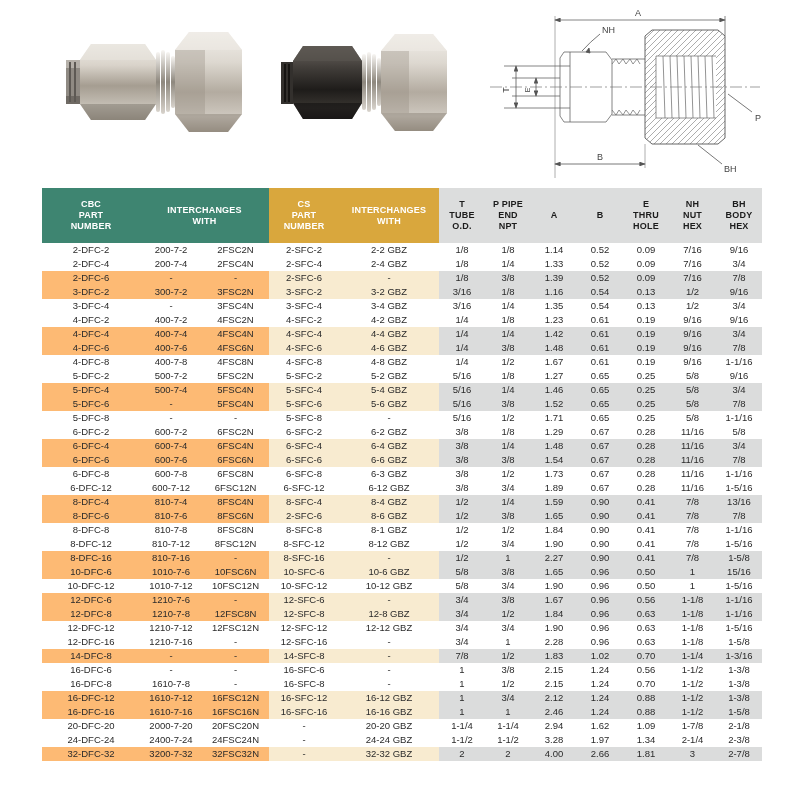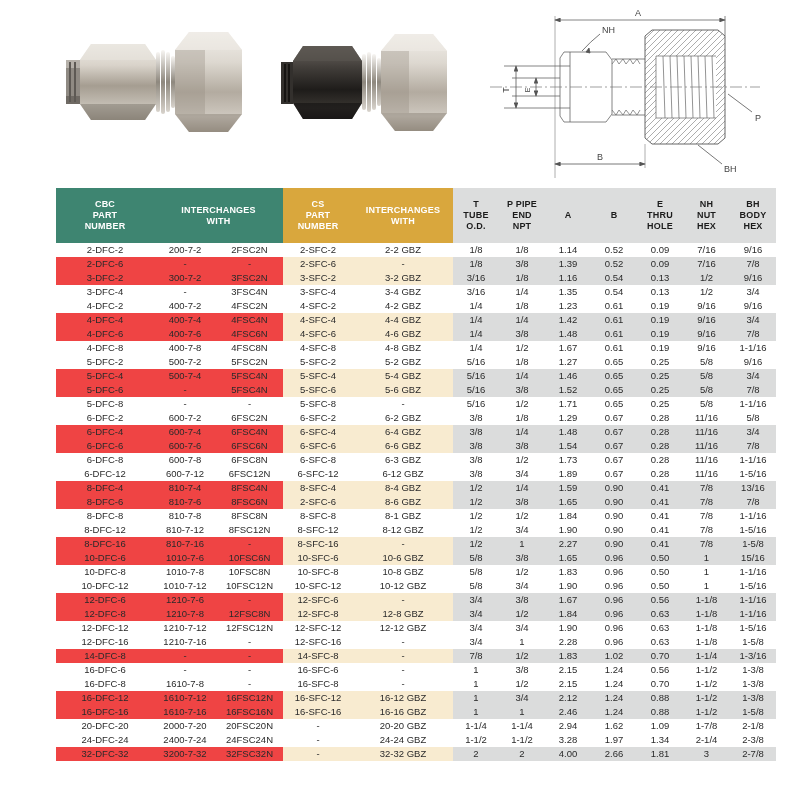--- a/index.html
+++ b/index.html
@@ -2,29 +2,29 @@
 <html><head>
 <meta charset="utf-8">
 <style>
   html,body{margin:0;padding:0;background:#fff;}
   .page{position:relative;width:800px;height:800px;background:#fff;overflow:hidden;
         font-family:"Liberation Sans",sans-serif;color:#2a2a2a;}
   .top{position:absolute;left:0;top:0;width:800px;height:188px;}
   .photo1{position:absolute;left:64px;top:20px;}
   .photo2{position:absolute;left:280px;top:24px;}
   .diagram{position:absolute;left:460px;top:2px;}
-  table.specs{position:absolute;left:56px;top:188px;width:720px;border-collapse:collapse;
+  table.specs{position:absolute;left:42px;top:188px;width:720px;border-collapse:collapse;
         table-layout:fixed;font-size:9.5px;line-height:14px;}
   table.specs th{font-size:9px;font-weight:bold;white-space:pre-line;line-height:11px;
         height:55px;vertical-align:middle;text-align:center;padding:0;letter-spacing:.2px;}
   table.specs td{text-align:center;padding:0;height:14px;white-space:nowrap;overflow:hidden;}
   .h-teal{background:#3E8571;color:#fff;}
   .h-gold{background:#D9A73D;color:#fff;}
   .h-gray{background:#DCDDDD;color:#1c1c1c;}
-  tr.shade .z-cbc{background:#ef4444;}
+  tr.shade .z-cbc{background:#fdba74;}
   tr.shade .z-cs{background:#F8EBD0;margin-left:17px;}
   tr.shade .z-dim{background:#DBDCDC;}
   svg text{font-family:"Liberation Sans",sans-serif;}
 </style>
 </head>
 <body>
 
 <div class="page">
   <div class="top">
 
@@ -250,20 +250,34 @@
           <td class="z-cs">2-SFC-2</td>
           <td class="z-cs">2-2 GBZ</td>
           <td class="z-dim">1/8</td>
           <td class="z-dim">1/8</td>
           <td class="z-dim">1.14</td>
           <td class="z-dim">0.52</td>
           <td class="z-dim">0.09</td>
           <td class="z-dim">7/16</td>
           <td class="z-dim">9/16</td>
         </tr>
+        <tr>
+          <td class="z-cbc">2-DFC-4</td>
+          <td class="z-cbc">200-7-4</td>
+          <td class="z-cbc">2FSC4N</td>
+          <td class="z-cs">2-SFC-4</td>
+          <td class="z-cs">2-4 GBZ</td>
+          <td class="z-dim">1/8</td>
+          <td class="z-dim">1/4</td>
+          <td class="z-dim">1.33</td>
+          <td class="z-dim">0.52</td>
+          <td class="z-dim">0.09</td>
+          <td class="z-dim">7/16</td>
+          <td class="z-dim">3/4</td>
+        </tr>
         <tr class="shade">
           <td class="z-cbc">2-DFC-6</td>
           <td class="z-cbc">-</td>
           <td class="z-cbc">-</td>
           <td class="z-cs">2-SFC-6</td>
           <td class="z-cs">-</td>
           <td class="z-dim">1/8</td>
           <td class="z-dim">3/8</td>
           <td class="z-dim">1.39</td>
           <td class="z-dim">0.52</td>
@@ -559,34 +573,20 @@
           <td class="z-cs">10-6 GBZ</td>
           <td class="z-dim">5/8</td>
           <td class="z-dim">3/8</td>
           <td class="z-dim">1.65</td>
           <td class="z-dim">0.96</td>
           <td class="z-dim">0.50</td>
           <td class="z-dim">1</td>
           <td class="z-dim">15/16</td>
         </tr>
         <tr>
-          <td class="z-cbc">10-DFC-8</td>
-          <td class="z-cbc">1010-7-8</td>
-          <td class="z-cbc">10FSC8N</td>
-          <td class="z-cs">10-SFC-8</td>
-          <td class="z-cs">10-8 GBZ</td>
-          <td class="z-dim">5/8</td>
-          <td class="z-dim">1/2</td>
-          <td class="z-dim">1.83</td>
-          <td class="z-dim">0.96</td>
-          <td class="z-dim">0.50</td>
-          <td class="z-dim">1</td>
-          <td class="z-dim">1-1/16</td>
-        </tr>
-        <tr>
           <td class="z-cbc">10-DFC-12</td>
           <td class="z-cbc">1010-7-12</td>
           <td class="z-cbc">10FSC12N</td>
           <td class="z-cs">10-SFC-12</td>
           <td class="z-cs">10-12 GBZ</td>
           <td class="z-dim">5/8</td>
           <td class="z-dim">3/4</td>
           <td class="z-dim">1.90</td>
           <td class="z-dim">0.96</td>
           <td class="z-dim">0.50</td>

